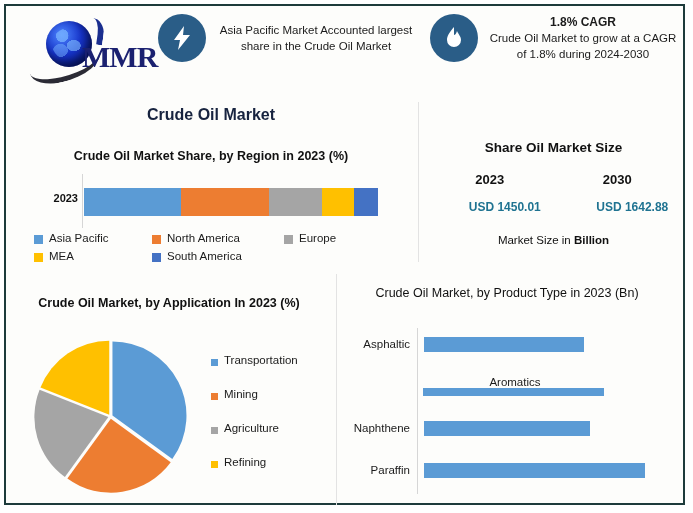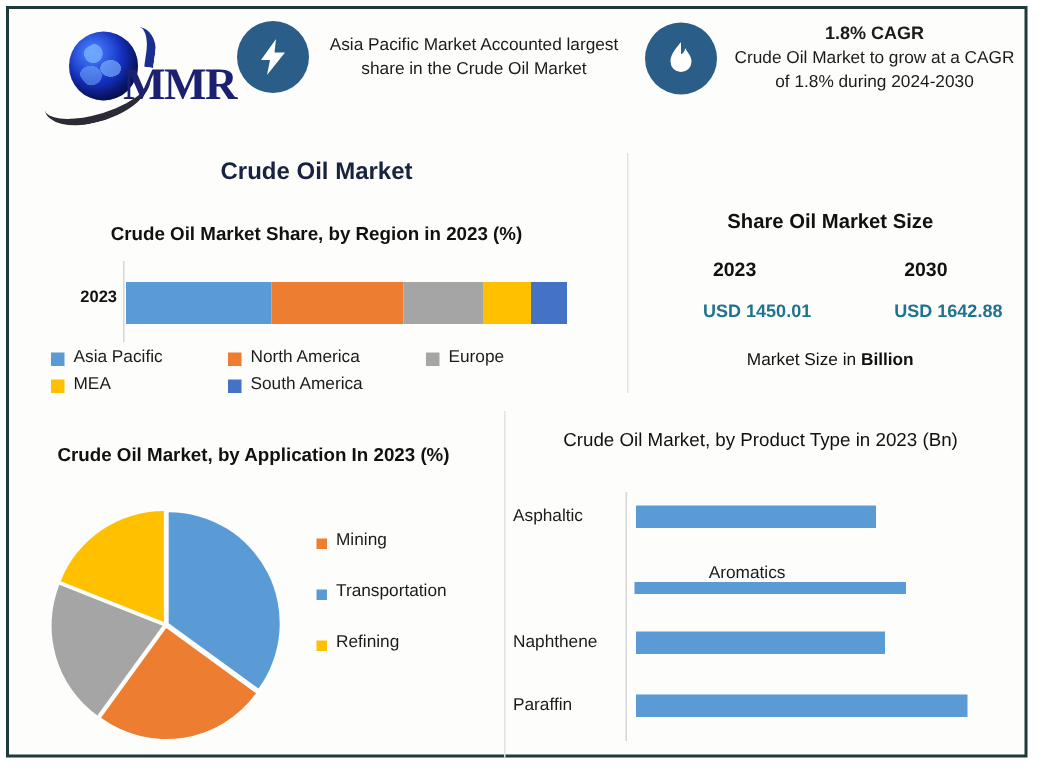--- a/index.html
+++ b/index.html
@@ -76,21 +76,21 @@
   .pielegend{position:absolute;left:205px;top:348px;width:120px;
              display:flex;flex-direction:column;gap:22px;}
 
   
   .pbdiv{position:absolute;left:330px;top:268px;width:1px;height:231px;background:#e3e3e3;}
   .pbtitle{position:absolute;left:336px;top:278px;width:330px;text-align:center;
            font-size:12.5px;font-weight:normal;color:#111;line-height:18px;}
   .pbwrap{position:absolute;left:336px;top:322px;width:336px;height:172px;}
   .pbaxis{position:absolute;left:75px;top:0;width:1px;height:166px;background:#d6d6d6;}
   .pbrow{position:absolute;left:0;width:336px;height:20px;display:flex;align-items:center;}
-  .pbcat{width:68px;text-align:left;font-size:11.5px;color:#1b1b1b;padding-right:7px;}
+  .pbcat{width:68px;text-align:right;font-size:11.5px;color:#1b1b1b;padding-right:7px;}
   .pbbar{height:15px;background:#5b9bd5;}
 </style>
 </head>
 <body>
 
 <div class="frame">
 
   <div class="header">
 
     <div class="logo">
@@ -184,26 +184,30 @@
     <svg id="pie-svg" width="155" height="155" viewBox="0 0 155 155" aria-hidden="true">
         <path d="M 79.46021435321441 76.501220900573 L 79.46021435321441 2.501220900573003 A 74 74 0 0 1 139.32747193696054 119.997329570216 Z" fill="#5b9bd5"></path>
         <path d="M 77.84415582308851 79.67291434930931 L 137.71141340683462 123.1690230189523 A 74 74 0 0 1 34.348047153445506 139.54017193305543 Z" fill="#ed7d31"></path>
         <path d="M 75.38735389151073 78.11378043328631 L 31.89124522186772 137.9810380170324 A 74 74 0 0 1 6.583893935780111 50.87256353462018 Z" fill="#a5a5a5"></path>
         <path d="M 76.26341656872532 75.68042273659596 L 7.459956612994702 48.439205837929826 A 74 74 0 0 1 76.2634165687253 1.6804227365959576 Z" fill="#ffc000"></path>
       </svg>
   </div>
 
   <div class="pielegend" id="pie-legend">
       <div class="lg">
+        <span class="sw" style="background: rgb(91, 155, 213); width: 7px; height: 7px;"></span>
+        <span>Transportation</span>
+      </div>
+      <div class="lg">
         <span class="sw" style="background: rgb(237, 125, 49); width: 7px; height: 7px;"></span>
         <span>Mining</span>
       </div>
       <div class="lg">
-        <span class="sw" style="background: rgb(91, 155, 213); width: 7px; height: 7px;"></span>
-        <span>Transportation</span>
+        <span class="sw" style="background: rgb(165, 165, 165); width: 7px; height: 7px;"></span>
+        <span>Agriculture</span>
       </div>
       <div class="lg">
         <span class="sw" style="background: rgb(255, 192, 0); width: 7px; height: 7px;"></span>
         <span>Refining</span>
       </div>
     </div>
 
   <div class="pbdiv"></div>
   <div class="pbtitle">Crude Oil Market, by Product Type in 2023 (Bn)</div>
 

